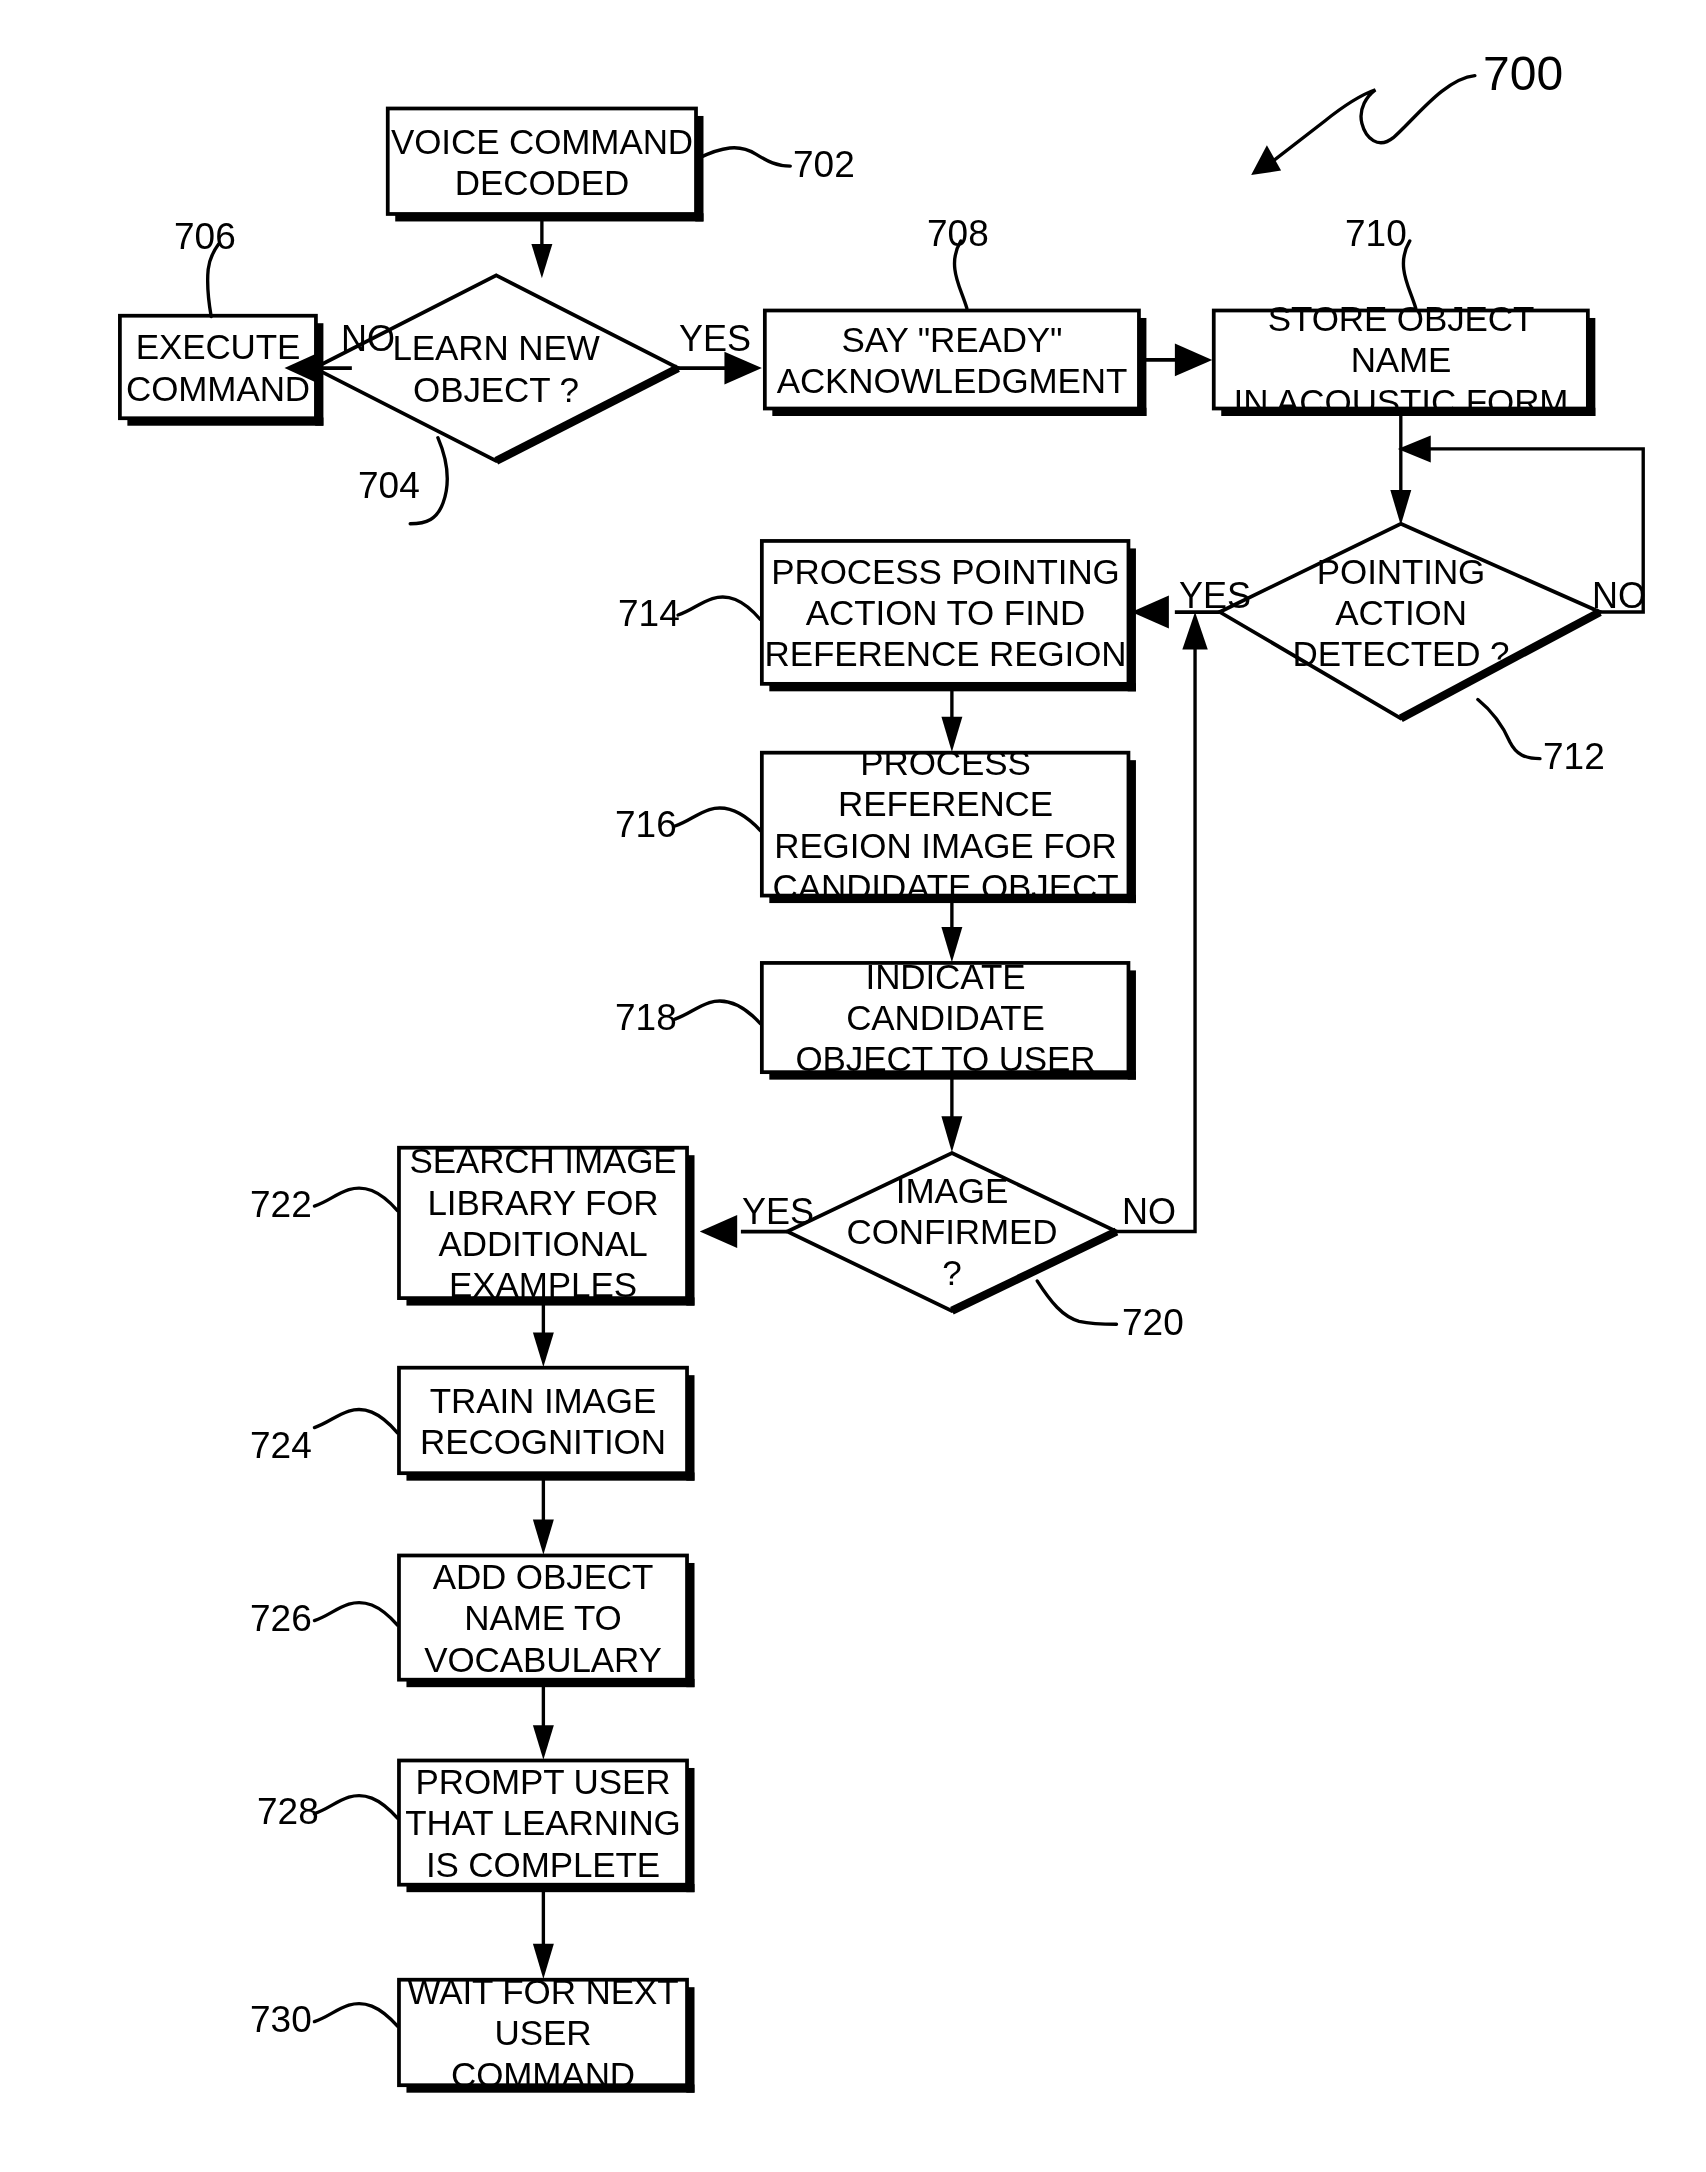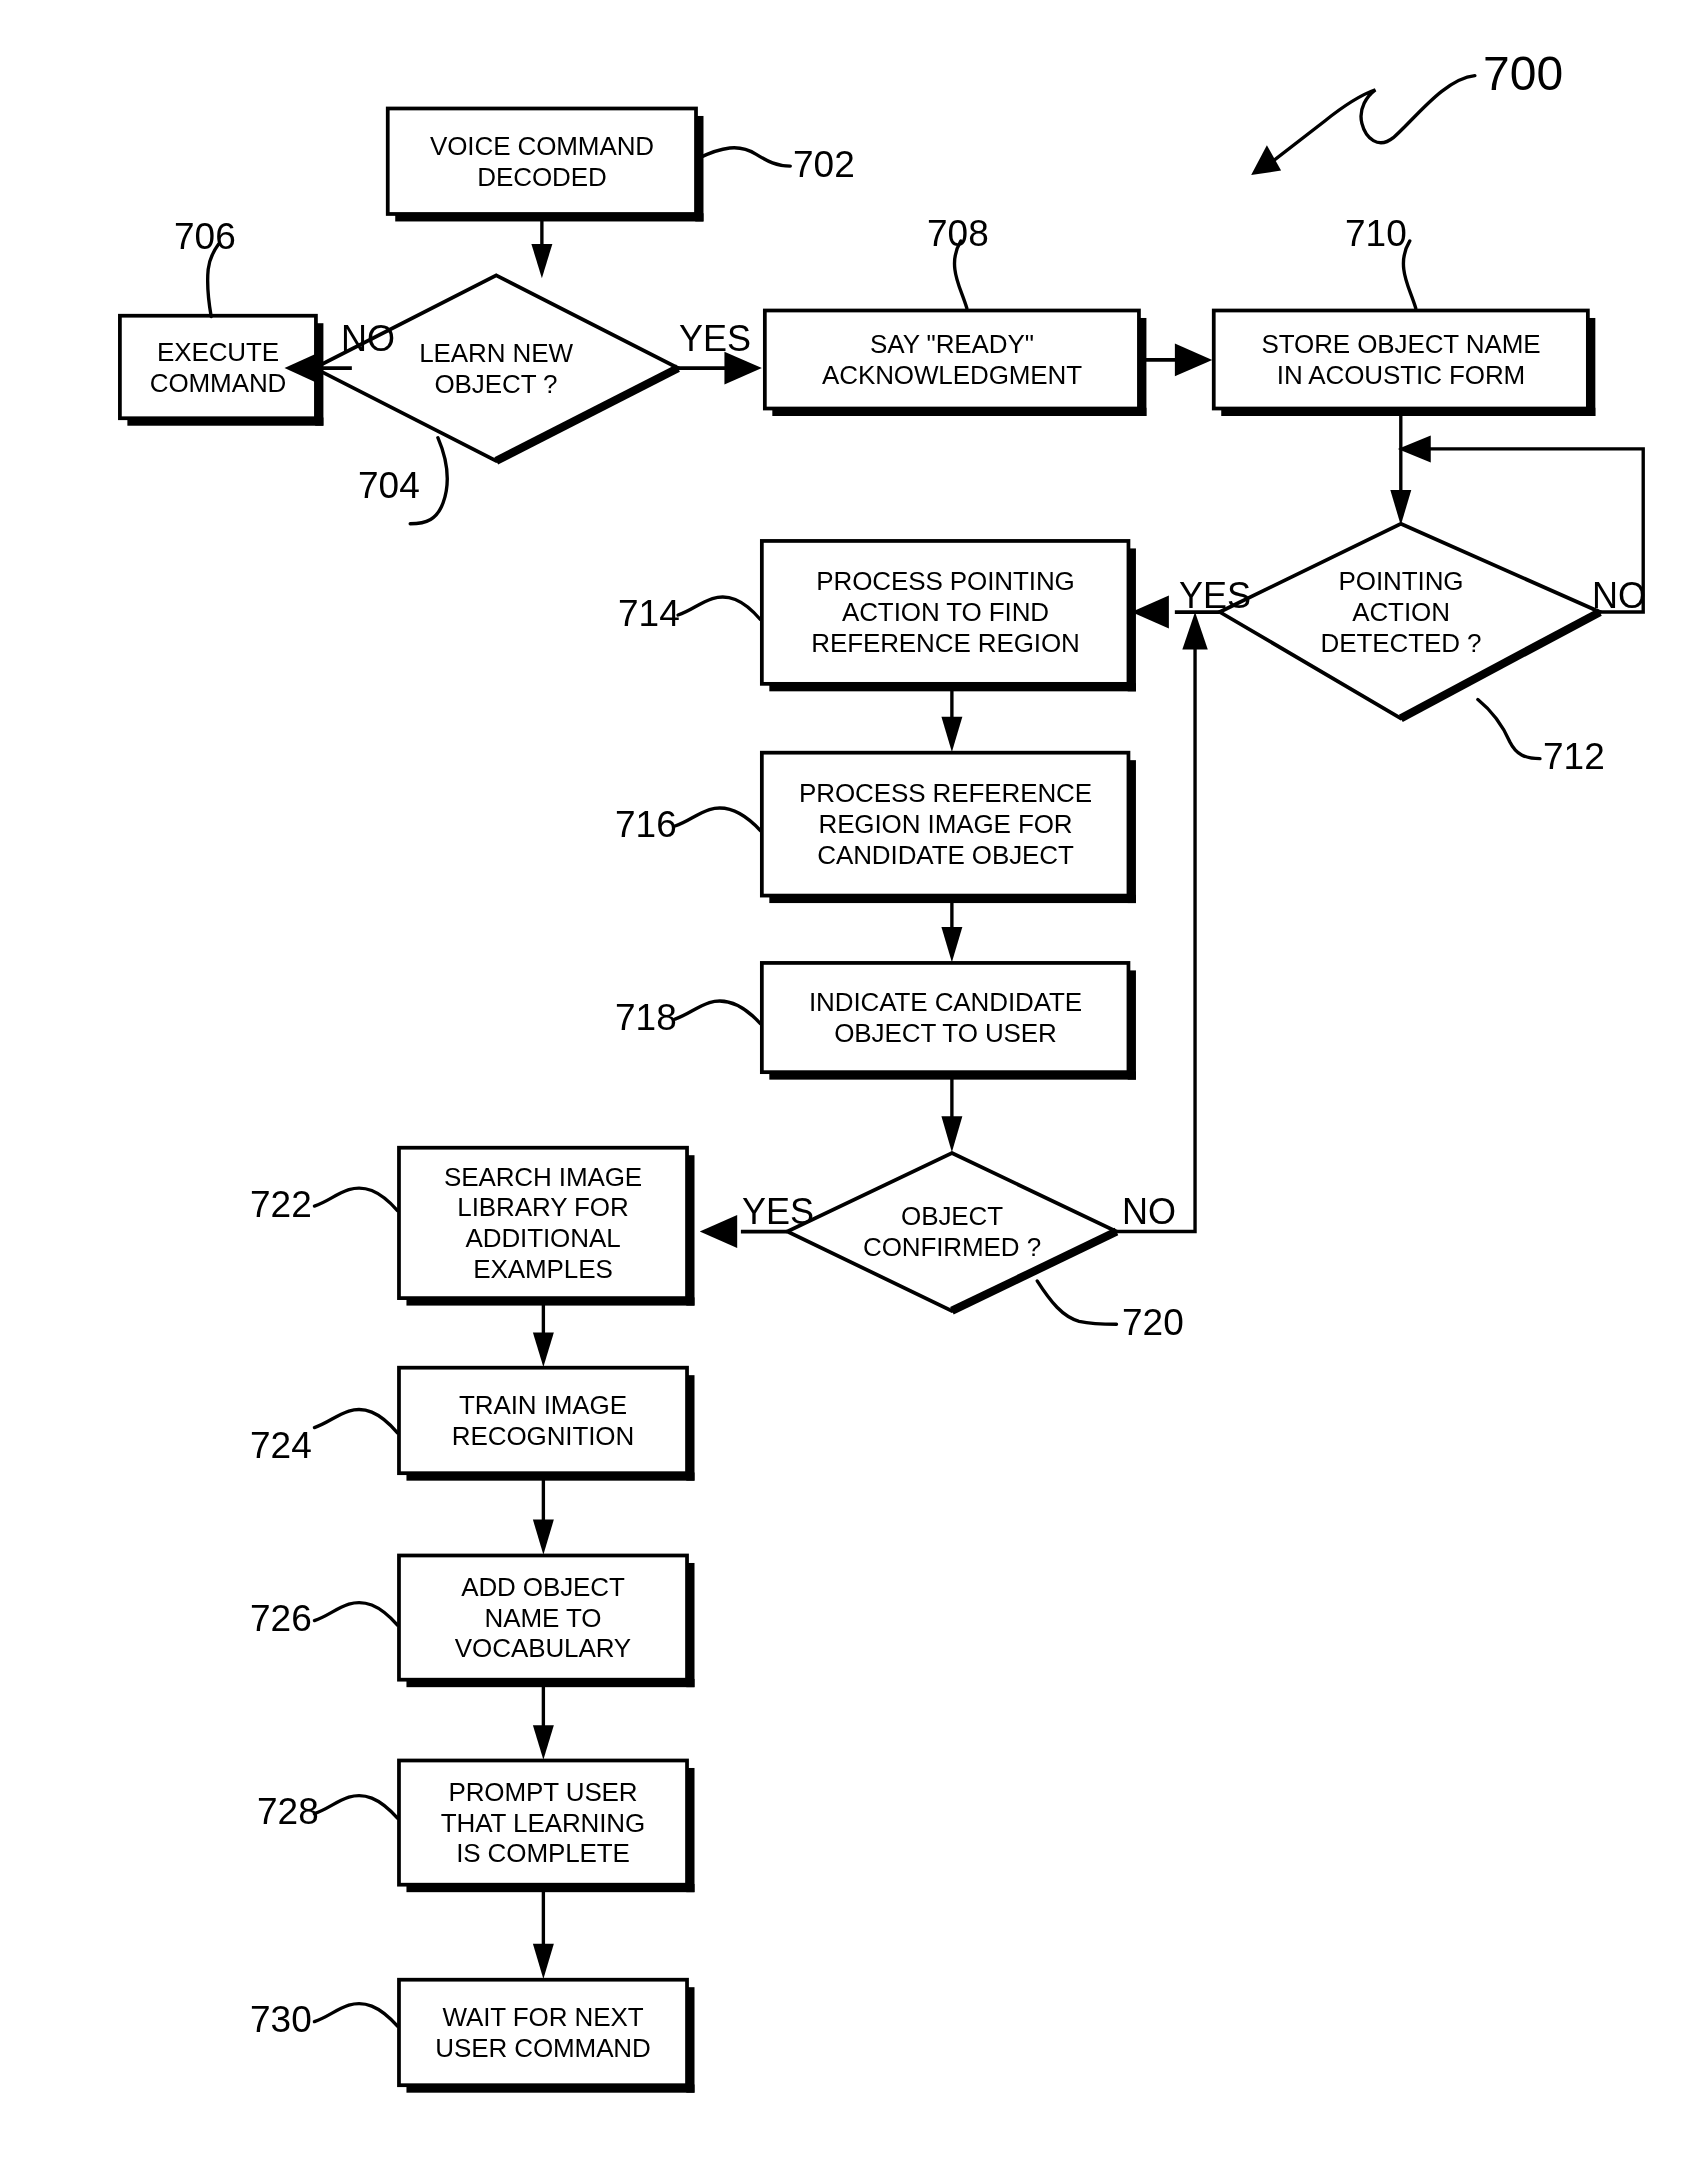--- a/index.html
+++ b/index.html
@@ -62,21 +62,21 @@
   .arrowhead { fill: #000000; stroke: none; }
 
   .boxtext {
     position: absolute;
     display: flex;
     flex-direction: column;
     align-items: center;
     justify-content: center;
     text-align: center;
     font-family: "Liberation Sans", sans-serif;
-    font-size: 26px;
+    font-size: 35px;
     line-height: 1.18;
     color: #000000;
     letter-spacing: -0.1px;
     pointer-events: none;
     white-space: pre-line;
   }
   .reftext {
     position: absolute;
     font-family: "Liberation Sans", sans-serif;
     font-size: 37px;
@@ -333,21 +333,21 @@
 ACTION TO FIND
 REFERENCE REGION</div>
 
   <div class="boxtext" style="left:762px; top:753px; width:367px; height:143px;">PROCESS REFERENCE
 REGION IMAGE FOR
 CANDIDATE OBJECT</div>
 
   <div class="boxtext" style="left:762px; top:963px; width:367px; height:109px;">INDICATE CANDIDATE
 OBJECT TO USER</div>
 
-  <div class="boxtext" style="left:840px; top:1197px; width:224px; height:69px;">OBJECT
+  <div class="boxtext" style="left:840px; top:1197px; width:224px; height:69px;">IMAGE
 CONFIRMED ?</div>
 
   <div class="boxtext" style="left:399px; top:1148px; width:288px; height:150px;">SEARCH IMAGE
 LIBRARY FOR
 ADDITIONAL
 EXAMPLES</div>
 
   <div class="boxtext" style="left:399px; top:1368px; width:288px; height:106px;">TRAIN IMAGE
 RECOGNITION</div>
 

